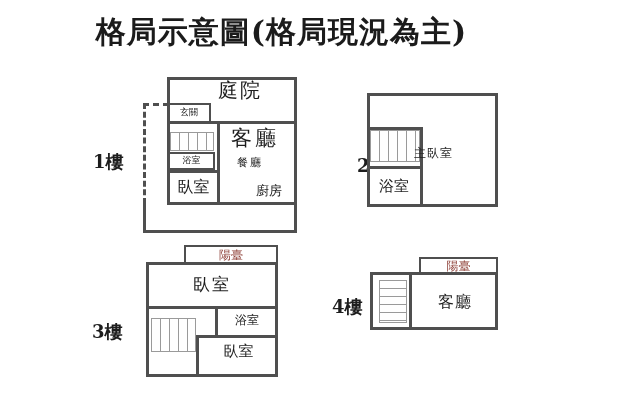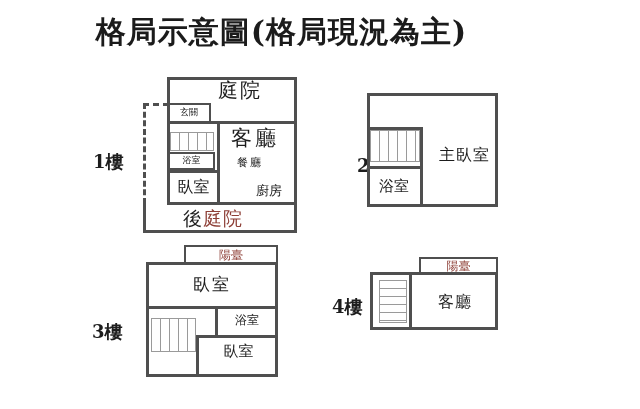--- a/index.html
+++ b/index.html
@@ -69,32 +69,31 @@
 
   <div class="abs wall" style="left:167px;top:170px;width:53px;height:3px;"></div>
 
   <div class="abs lbl" style="left:200px;top:80px;width:80px;text-align:center;font-size:20px;letter-spacing:2px;">庭院</div>
   <div class="abs lbl" style="left:167px;top:108px;width:44px;text-align:center;font-size:9px;">玄關</div>
   <div class="abs lbl" style="left:168px;top:156px;width:47px;text-align:center;font-size:9px;">浴室</div>
   <div class="abs lbl" style="left:167px;top:179px;width:53px;text-align:center;font-size:16px;">臥室</div>
   <div class="abs lbl" style="left:231px;top:128px;font-size:21px;letter-spacing:3px;">客廳</div>
   <div class="abs lbl" style="left:237px;top:157px;font-size:11px;letter-spacing:2px;">餐廳</div>
   <div class="abs lbl" style="left:256px;top:184px;font-size:13px;"><span>廚房</span></div>
-  <div class="abs lbl" style="left:183px;top:209px;font-size:19px;letter-spacing:1px;"><span>後</span><span class="red">庭院</span></div>
 
   <div class="abs floorlabel" style="left:329px;top:154px;margin-left:28px;">2樓</div>
 
   <div class="abs outline" style="left:367px;top:93px;width:131px;height:114px;"></div>
   <div class="abs wall" style="left:367px;top:127px;width:56px;height:3px;"></div>
   <div class="abs wall" style="left:420px;top:127px;width:3px;height:80px;"></div>
   <div class="abs stairs-v" style="left:370px;top:130px;width:50px;height:32px;"></div>
   <div class="abs wall" style="left:367px;top:166px;width:56px;height:3px;"></div>
 
   <div class="abs lbl" style="left:367px;top:179px;width:54px;text-align:center;font-size:15px;">浴室</div>
-  <div class="abs lbl" style="left:439px;top:147px;font-size:16px;letter-spacing:1px;">主臥室</div>
+  <div class="abs lbl" style="left:414px;top:147px;font-size:12px;letter-spacing:1px;">主臥室</div>
 
   <div class="abs floorlabel" style="left:92px;top:320px;text-align:right;">3樓</div>
 
   <div class="abs thinbox" style="left:184px;top:245px;width:94px;height:20px;"></div>
   <div class="abs lbl red" style="left:184px;top:249px;width:94px;text-align:center;font-size:12px;">陽臺</div>
 
   <div class="abs outline" style="left:146px;top:262px;width:132px;height:115px;"></div>
   <div class="abs lbl" style="left:146px;top:276px;width:132px;text-align:center;font-size:17px;letter-spacing:2px;">臥室</div>
   <div class="abs wall" style="left:146px;top:306px;width:132px;height:3px;"></div>
   <div class="abs stairs-v" style="left:151px;top:318px;width:45px;height:34px;"></div>

